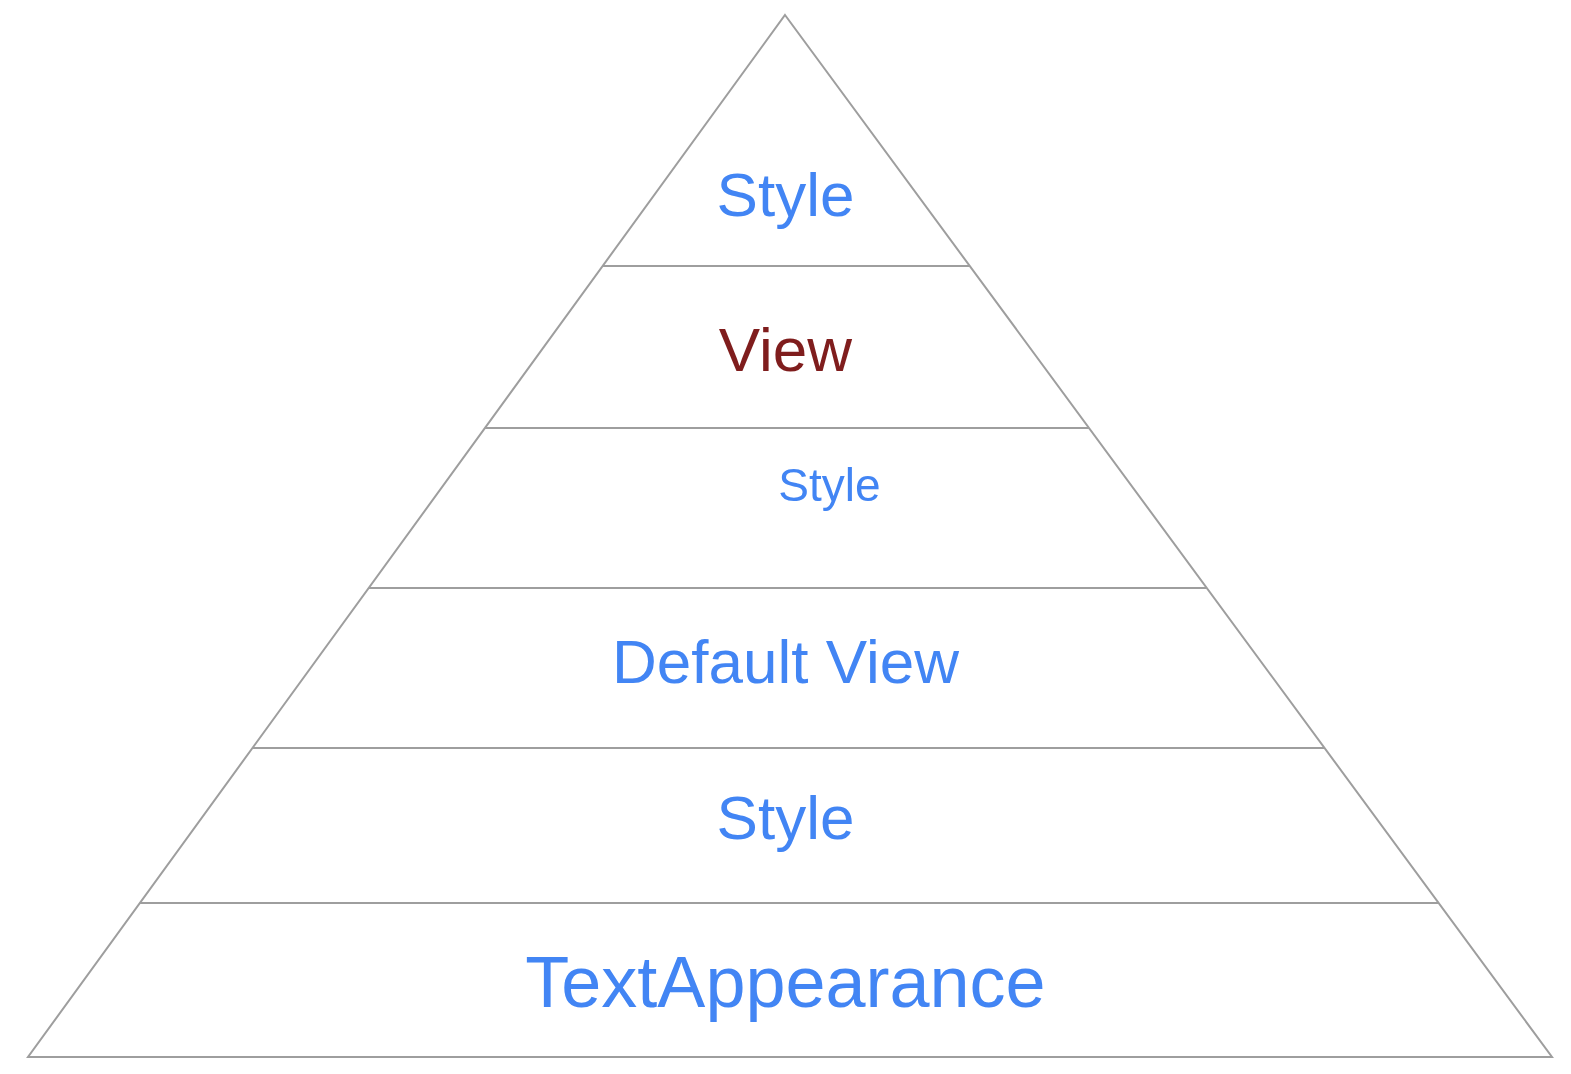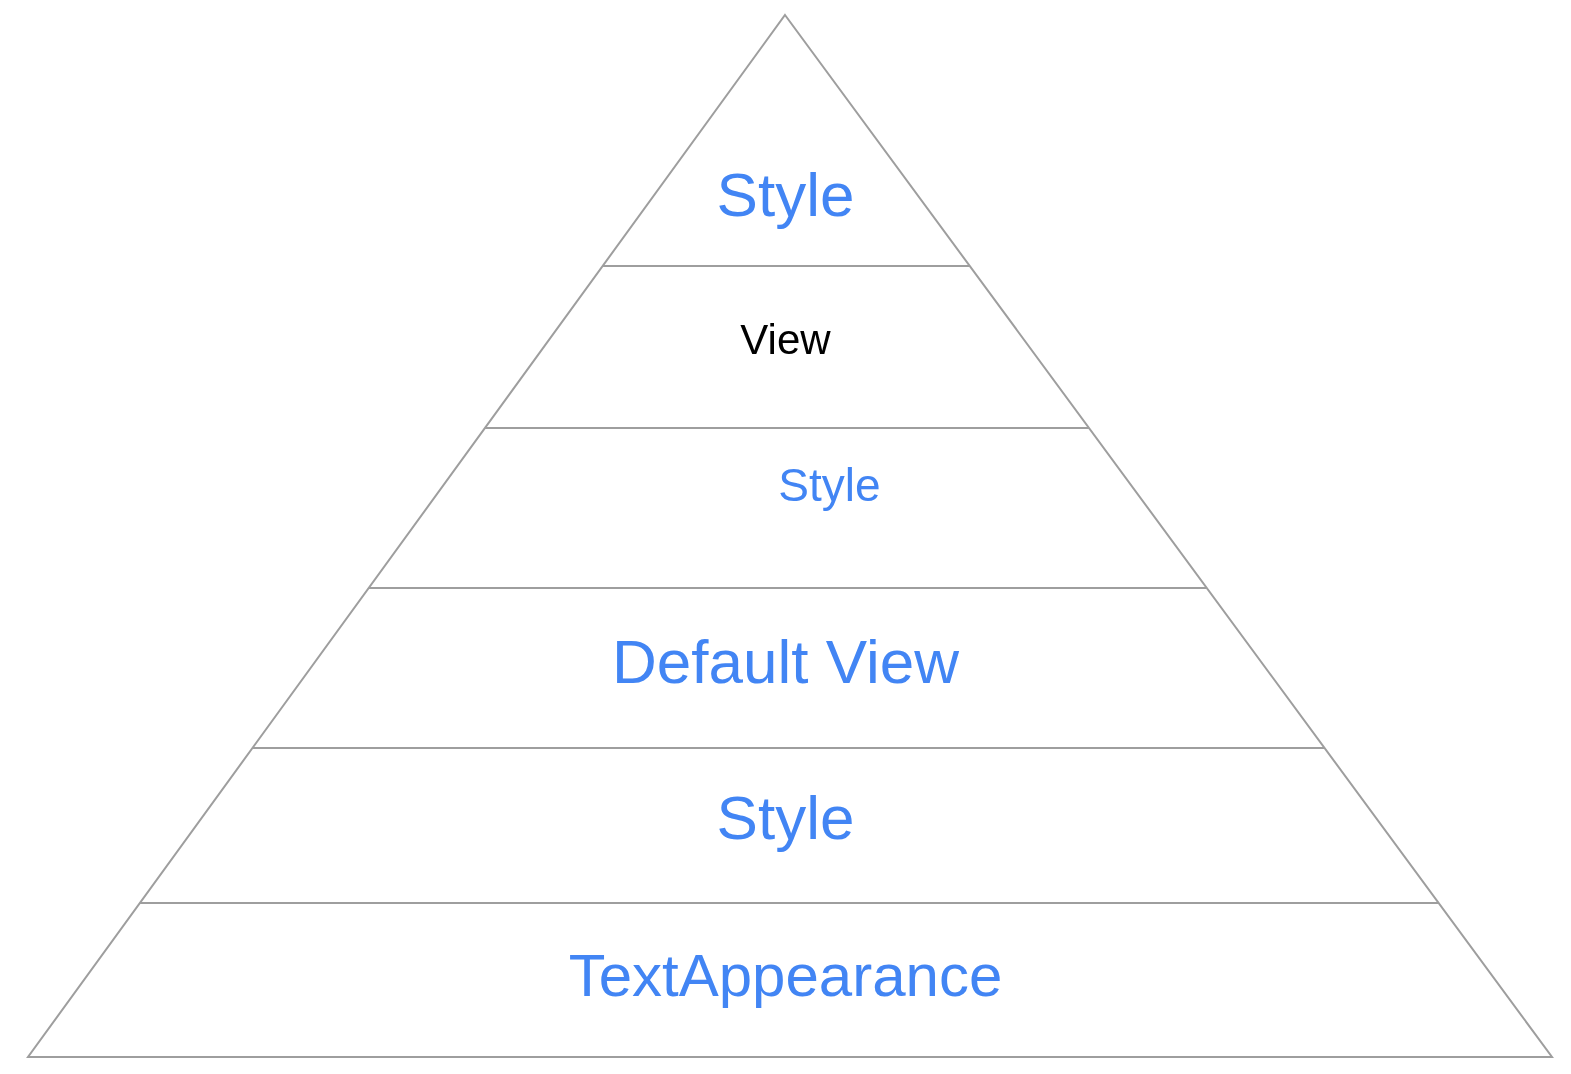--- a/index.html
+++ b/index.html
@@ -50,19 +50,19 @@
     <g id="pyramid-dividers">
         <line x1="602.6516314779271" y1="266" x2="969.7571976967371" y2="266" stroke="#9e9e9e" stroke-width="2"></line>
         <line x1="484.96065259117086" y1="428" x2="1089.0028790786948" y2="428" stroke="#9e9e9e" stroke-width="2"></line>
         <line x1="368.72264875239927" y1="588" x2="1206.7763915547025" y2="588" stroke="#9e9e9e" stroke-width="2"></line>
         <line x1="252.48464491362768" y1="748" x2="1324.5499040307102" y2="748" stroke="#9e9e9e" stroke-width="2"></line>
         <line x1="139.87907869481774" y1="903" x2="1438.6429942418426" y2="903" stroke="#9e9e9e" stroke-width="2"></line>
       </g>
   </svg>
 
   <div class="layer-label" style="font-size: 62px; color: rgb(66, 133, 244); top: 164px;">Style</div>
-  <div class="layer-label" style="font-size: 42px; color: #000000; top: 319px;">View</div>
+  <div class="layer-label" style="font-size: 62px; color: #7f1d1d; top: 319px;">View</div>
   <div class="layer-label" style="font-size: 46px; color: rgb(66, 133, 244); top: 462px; padding-left: 44px;">Style</div>
   <div class="layer-label" style="font-size: 62px; color: rgb(66, 133, 244); top: 631px;">Default View</div>
   <div class="layer-label" style="font-size: 62px; color: rgb(66, 133, 244); top: 787px;">Style</div>
-  <div class="layer-label" style="font-size: 60px; color: rgb(66, 133, 244); top: 946px;">TextAppearance</div>
+  <div class="layer-label" style="font-size: 72px; color: rgb(66, 133, 244); top: 946px;">TextAppearance</div>
 
 </div>
 
 </body></html>

